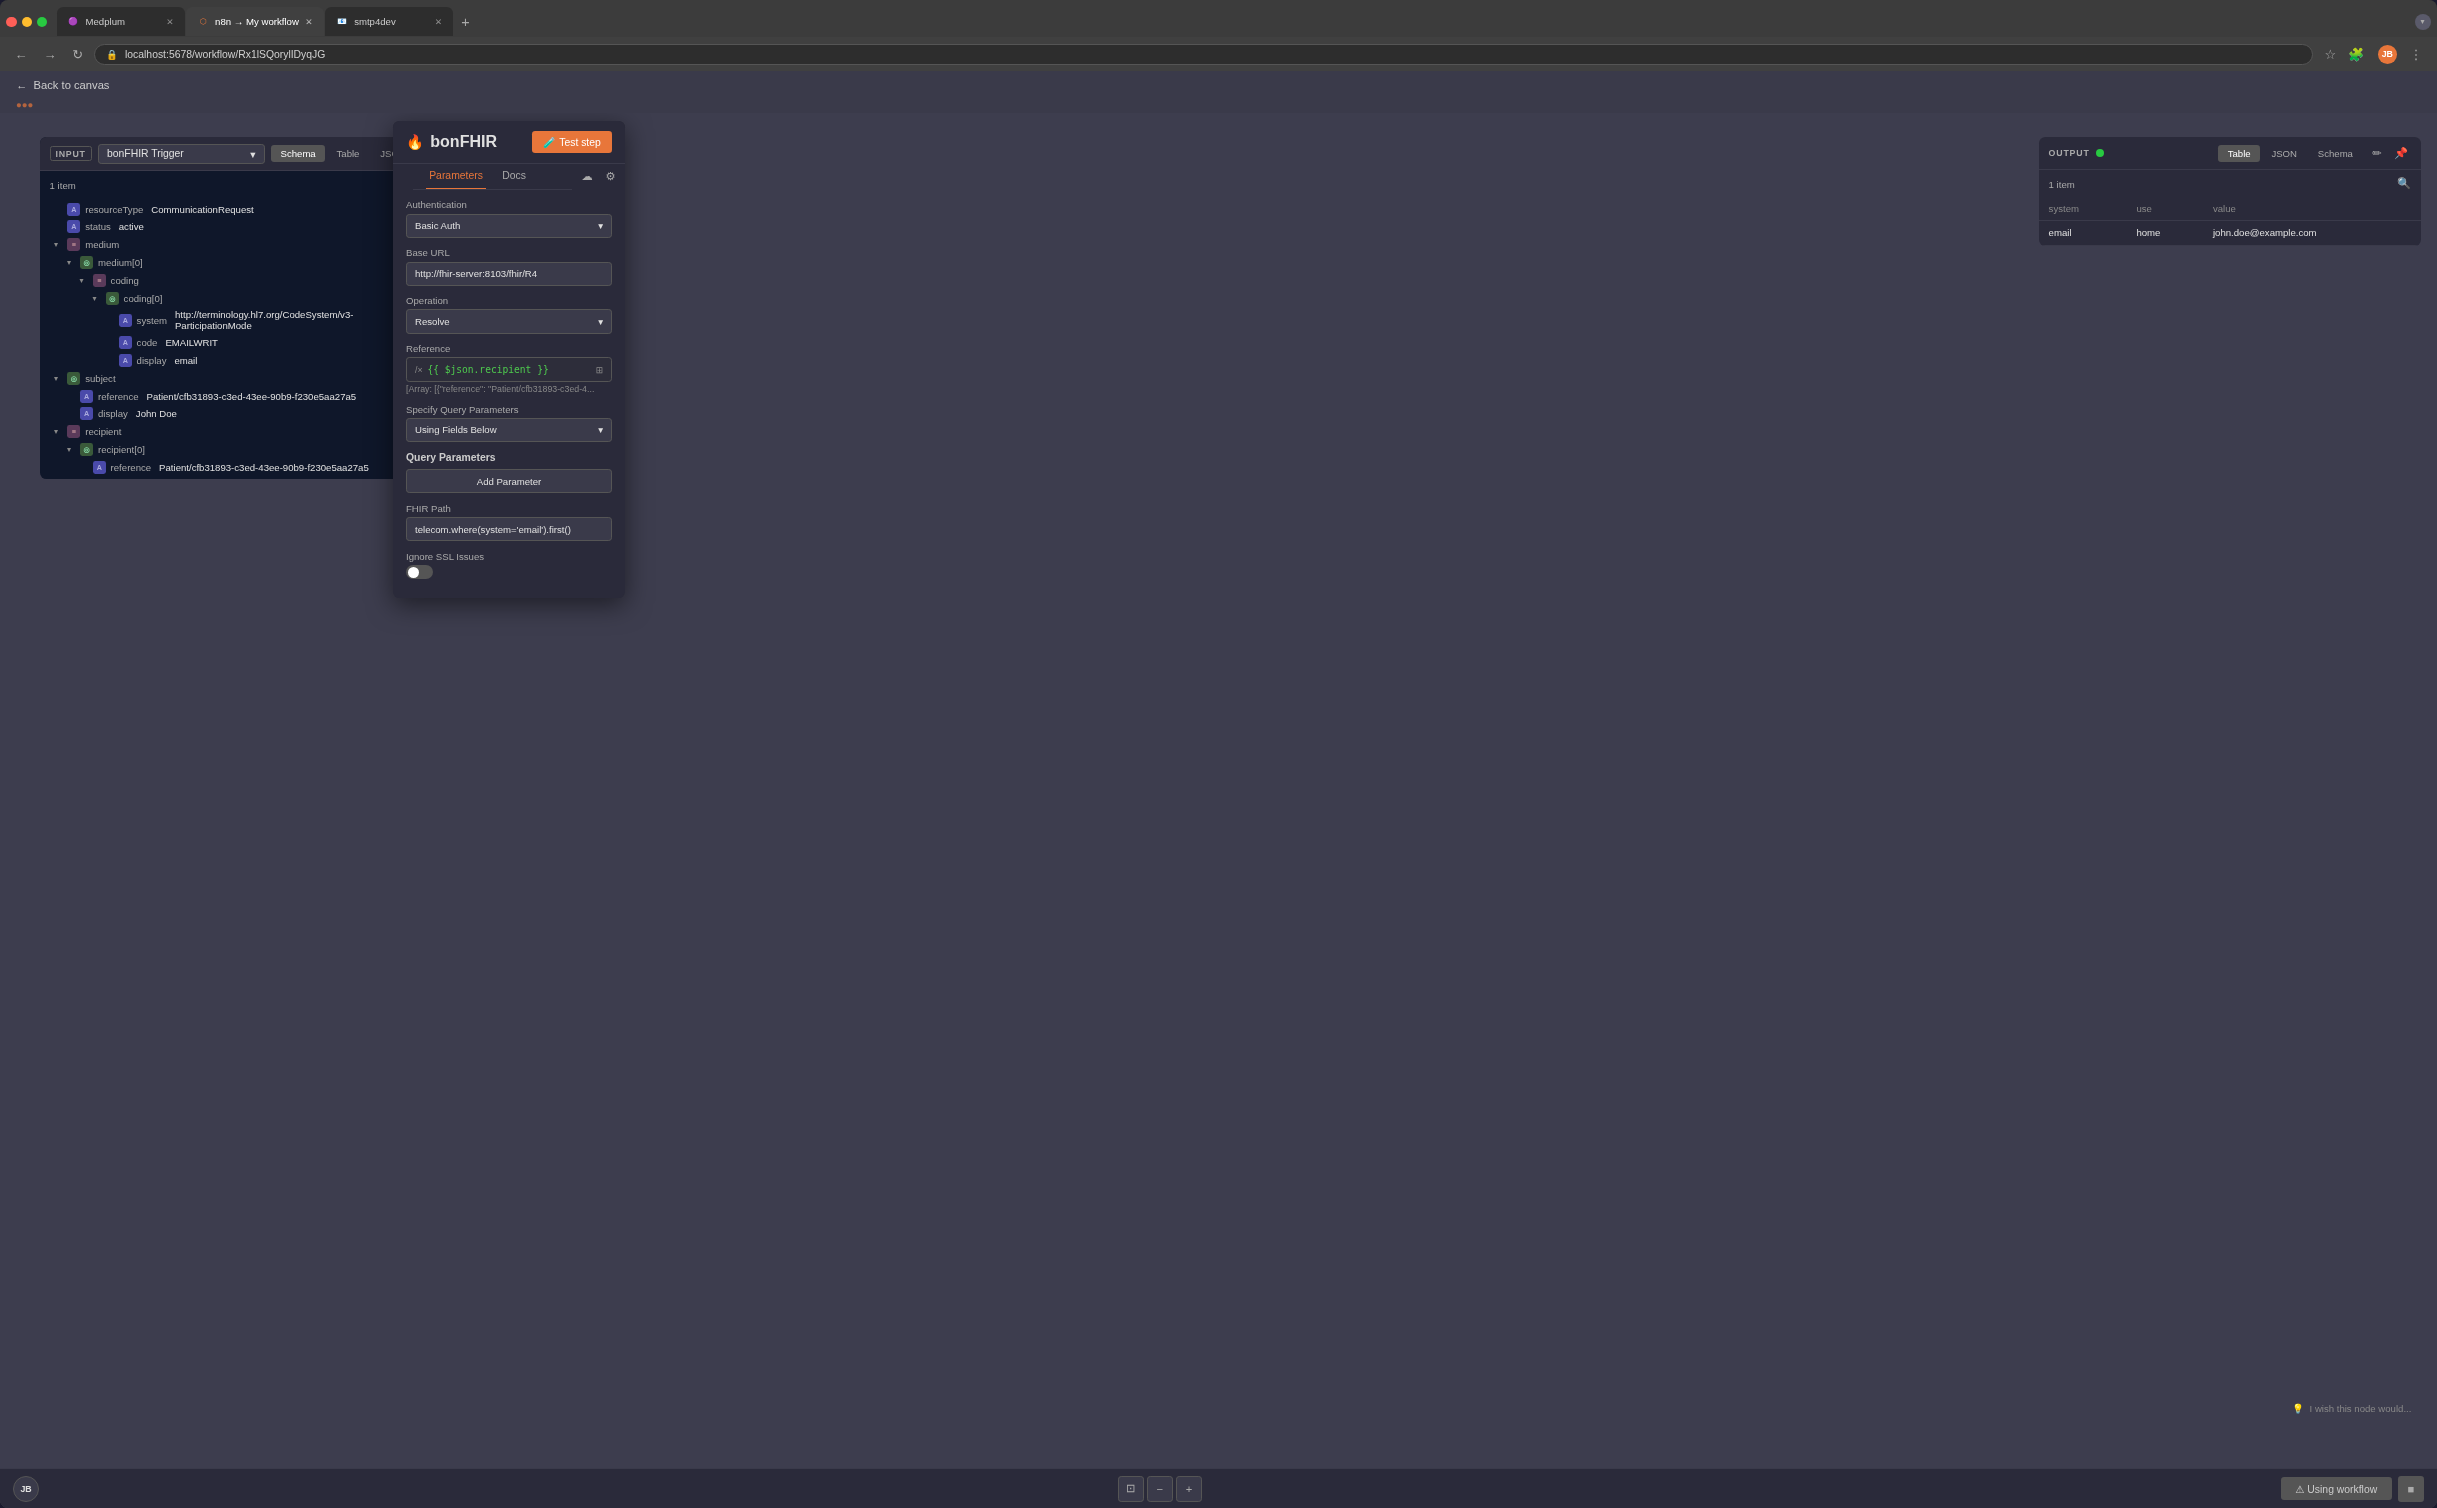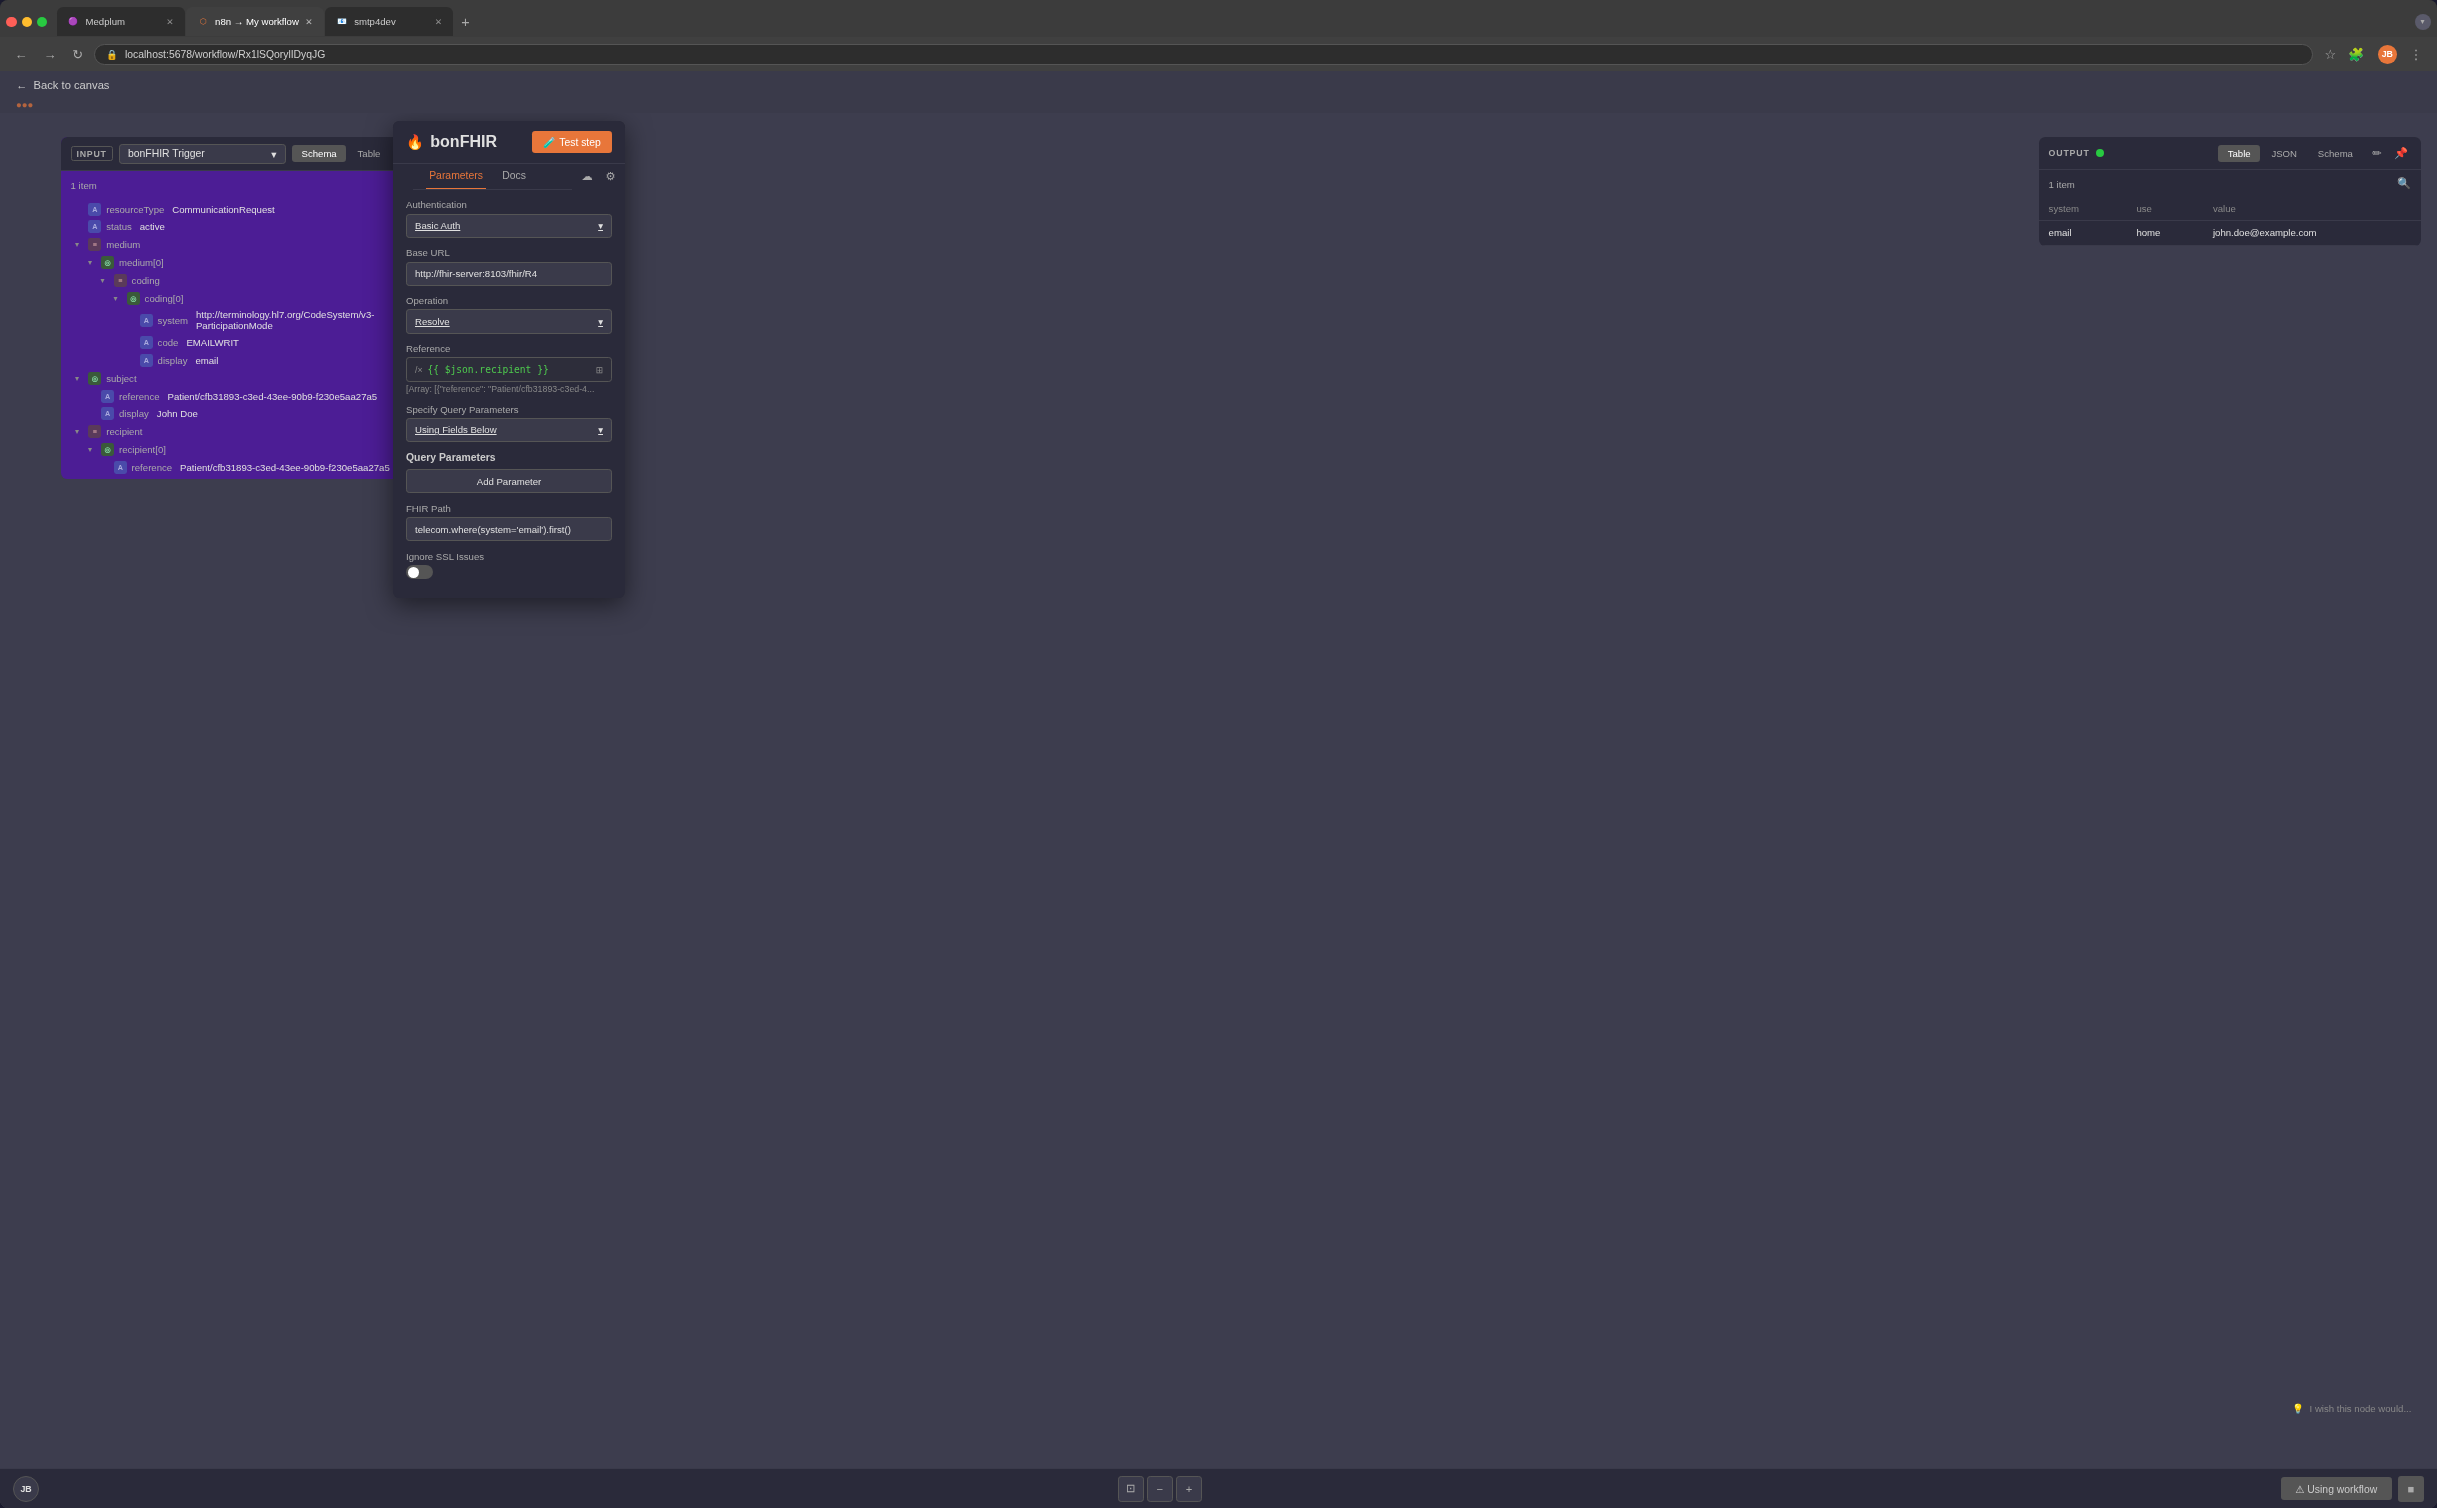--- a/index.html
+++ b/index.html
@@ -25,21 +25,21 @@
     .nav-actions { display: flex; gap: 3.2px; }
     .nav-action-btn { background: none; border: none; color: #aaa; font-size: 13px; cursor: pointer; padding: 3.2px 4.8px; }
     .avatar { width: 19px; height: 19px; border-radius: 50%; background: #e8763a; display: flex; align-items: center; justify-content: center; font-size: 8.8px; font-weight: bold; color: white; }
 
     
     .main-content { flex: 1; background: #3a3a4a; display: flex; flex-direction: column; overflow: hidden; position: relative; }
     .back-link { display: flex; align-items: center; gap: 6.4px; padding: 8px 16px; color: #ccc; font-size: 11.2px; cursor: pointer; z-index: 10; background: transparent; }
     .canvas-area { flex: 1; position: relative; background: #3d3d4e; overflow: hidden; }
 
     
-    .input-panel { position: absolute; left: 61px; top: 24px; width: 385px; background: #4c1d95; border-radius: 6.4px; overflow: hidden; z-index: 5; }
+    .input-panel { position: absolute; left: 40px; top: 24px; width: 385px; background: #0f172a; border-radius: 6.4px; overflow: hidden; z-index: 5; }
     .panel-header { display: flex; align-items: center; padding: 6.4px 9.6px; background: #2a2a3a; gap: 6.4px; border-bottom: 0.8px solid #3a3a4a; }
     .panel-label { font-size: 8.8px; font-weight: 700; letter-spacing: 0.8px; color: #aaa; border: 0.8px solid #555; border-radius: 2.4px; padding: 1.6px 4.8px; }
     .panel-dropdown { flex: 1; background: #3a3a4a; border: 0.8px solid #555; border-radius: 3.2px; padding: 3.2px 8px; color: #e0e0e0; font-size: 10.4px; display: flex; align-items: center; justify-content: space-between; cursor: pointer; }
     .tab-group { display: flex; gap: 1.6px; }
     .tab-btn { padding: 3.2px 9.6px; border-radius: 3.2px; font-size: 9.6px; cursor: pointer; border: none; background: transparent; color: #aaa; }
     .tab-btn.active { background: #555; color: #fff; }
     .item-count { padding: 6.4px 9.6px; font-size: 9.6px; color: #aaa; display: flex; align-items: flex-end; justify-content: space-between; }
     .search-icon-btn { background: none; border: none; color: #aaa; cursor: pointer; font-size: 11.2px; }
 
     
@@ -64,21 +64,21 @@
     .test-step-btn { background: #e8763a; color: white; border: none; border-radius: 3.2px; padding: 4.8px 11.2px; font-size: 10.4px; cursor: pointer; display: flex; align-items: center; gap: 4.8px; }
     .modal-tabs { display: flex; border-bottom: 0.8px solid #3a3a4a; padding: 0 13px; margin-left: 20px; }
     .modal-tab { padding: 6.4px 3.2px; font-size: 10.4px; cursor: pointer; border-bottom: 1.6px solid transparent; margin-right: 13px; color: #aaa; }
     .modal-tab.active { color: #e8763a; border-bottom-color: #e8763a; }
     .modal-actions { display: flex; gap: 6.4px; padding: 0 6.4px; margin-left: auto; align-items: center; }
     .modal-action-btn { background: none; border: none; color: #aaa; cursor: pointer; font-size: 11.2px; padding: 3.2px; }
     .modal-body { padding: 9.6px 13px; overflow-y: auto; max-height: 449px; }
     .field-group { margin-bottom: 9.6px; }
     .field-label { font-size: 9.6px; color: #aaa; margin-bottom: 3.2px; }
     .field-input { width: 100%; background: #3a3a4a; border: 0.8px solid #555; border-radius: 3.2px; padding: 5.6px 8px; color: #e0e0e0; font-size: 9.6px; }
-    .field-select { width: 100%; background: #3a3a4a; border: 0.8px solid #555; border-radius: 3.2px; padding: 5.6px 8px; color: #e0e0e0; font-size: 9.6px; display: flex; justify-content: space-between; align-items: center; cursor: pointer; text-decoration: underline; }
+    .field-select { width: 100%; background: #3a3a4a; border: 0.8px solid #555; border-radius: 3.2px; padding: 5.6px 8px; color: #e0e0e0; font-size: 9.6px; display: flex; justify-content: space-between; align-items: center; cursor: pointer; }
     .field-expr { width: 100%; background: #2d2d3a; border: 0.8px solid #555; border-radius: 3.2px; padding: 5.6px 8px; font-size: 9.6px; display: flex; align-items: center; gap: 4.8px; }
     .expr-prefix { color: #888; font-size: 8.8px; }
     .expr-value { color: #4ec94e; font-family: monospace; }
     .field-hint { font-size: 8.8px; color: #888; margin-top: 2.4px; white-space: nowrap; overflow: hidden; text-overflow: ellipsis; }
     .add-param-btn { width: 100%; background: #3a3a4a; border: 0.8px solid #555; border-radius: 3.2px; padding: 5.6px 8px; color: #e0e0e0; font-size: 9.6px; cursor: pointer; text-align: center; }
     .toggle-switch { width: 27px; height: 14.4px; background: #555; border-radius: 7.2px; position: relative; cursor: pointer; }
     .toggle-switch.off { background: #555; }
     .toggle-knob { width: 11.2px; height: 11.2px; background: #fff; border-radius: 50%; position: absolute; top: 1.6px; left: 1.6px; transition: left 0.2s; }
 
     

